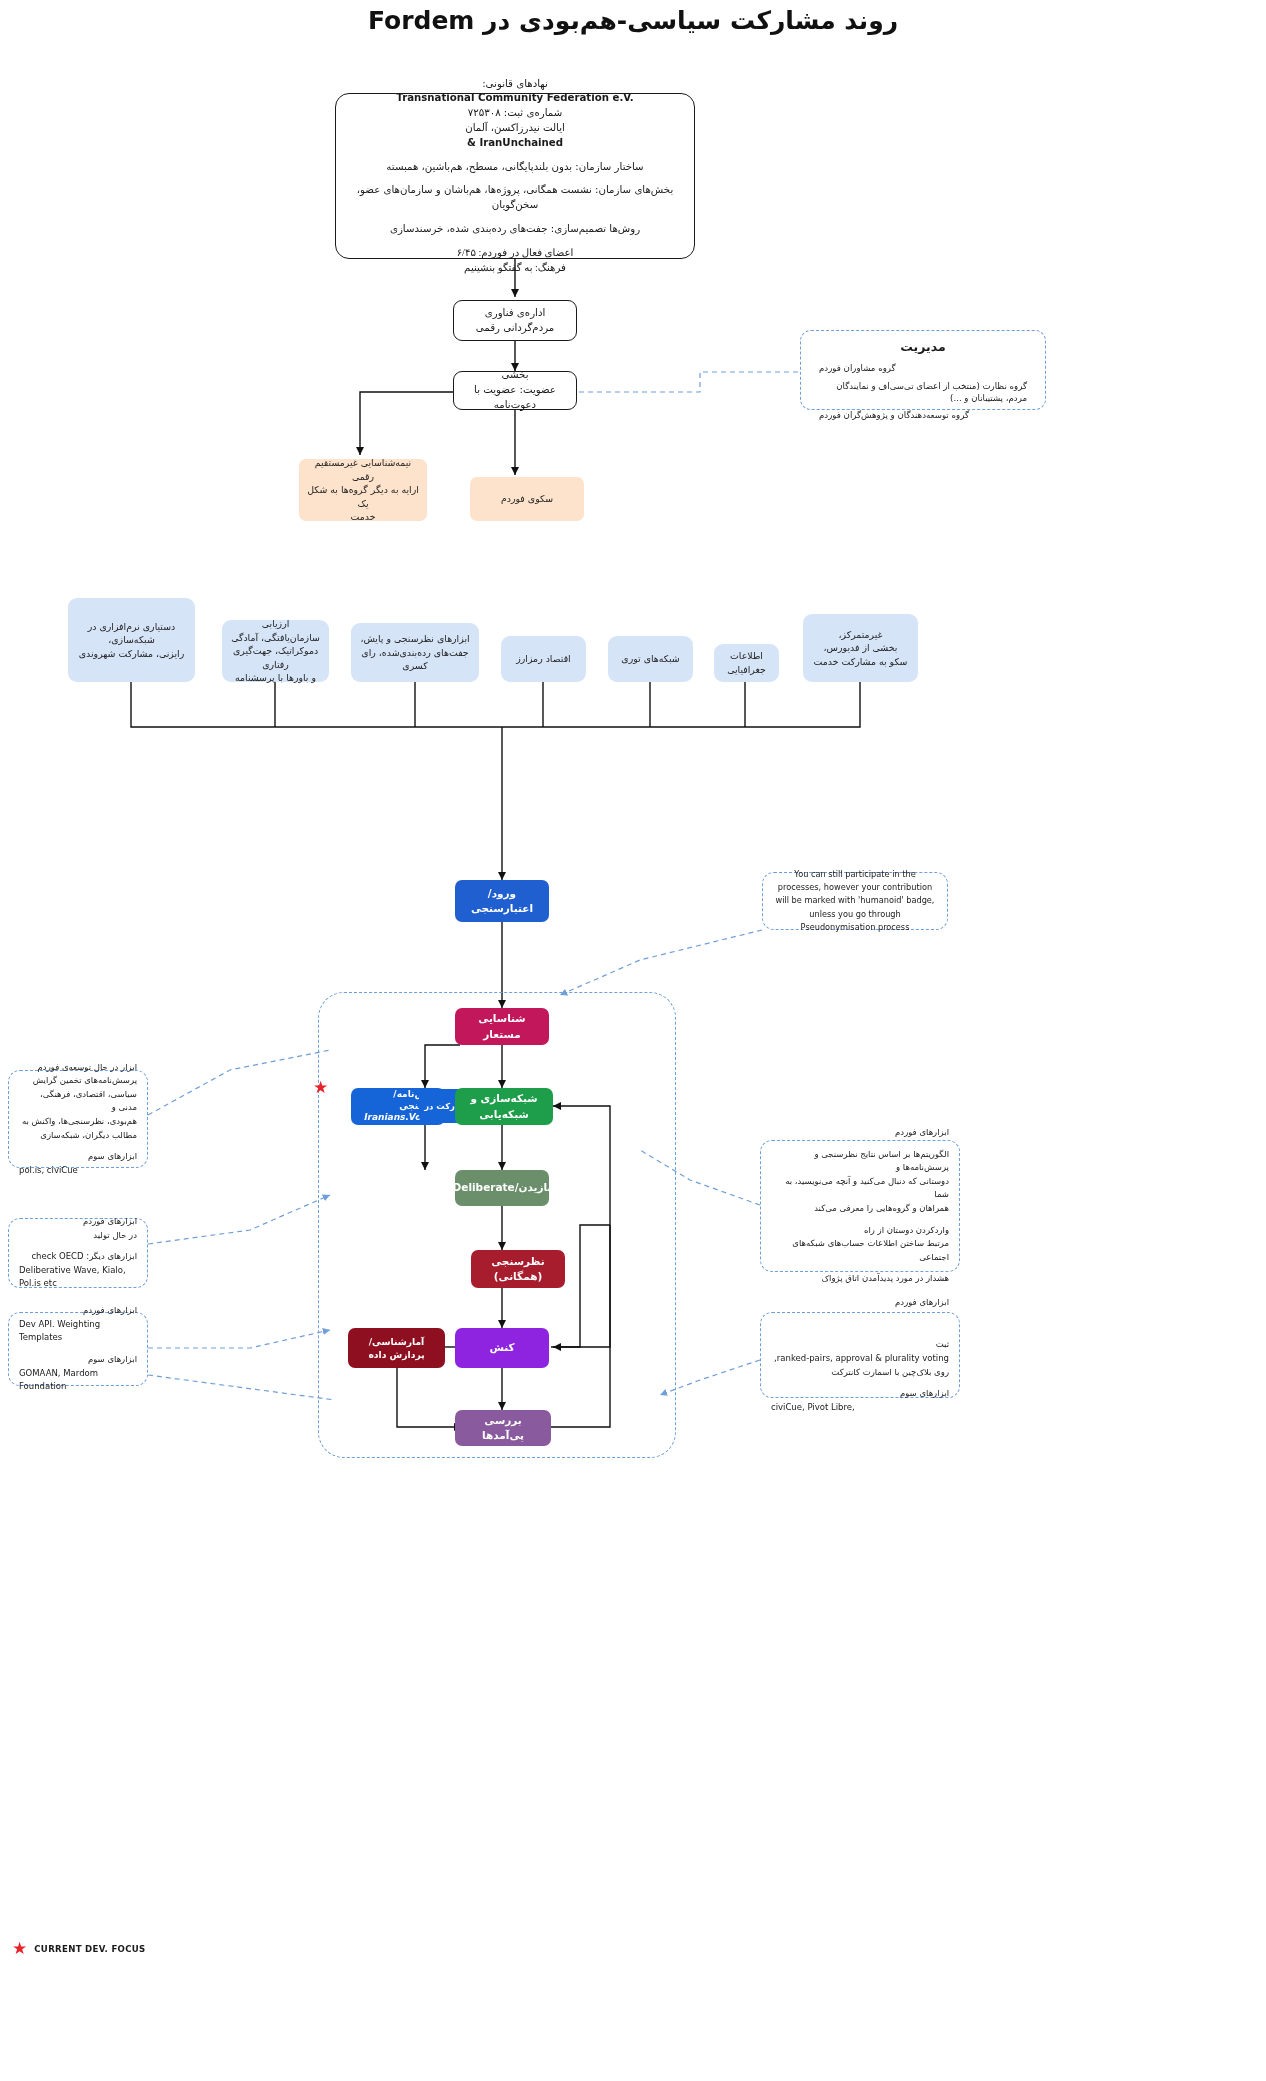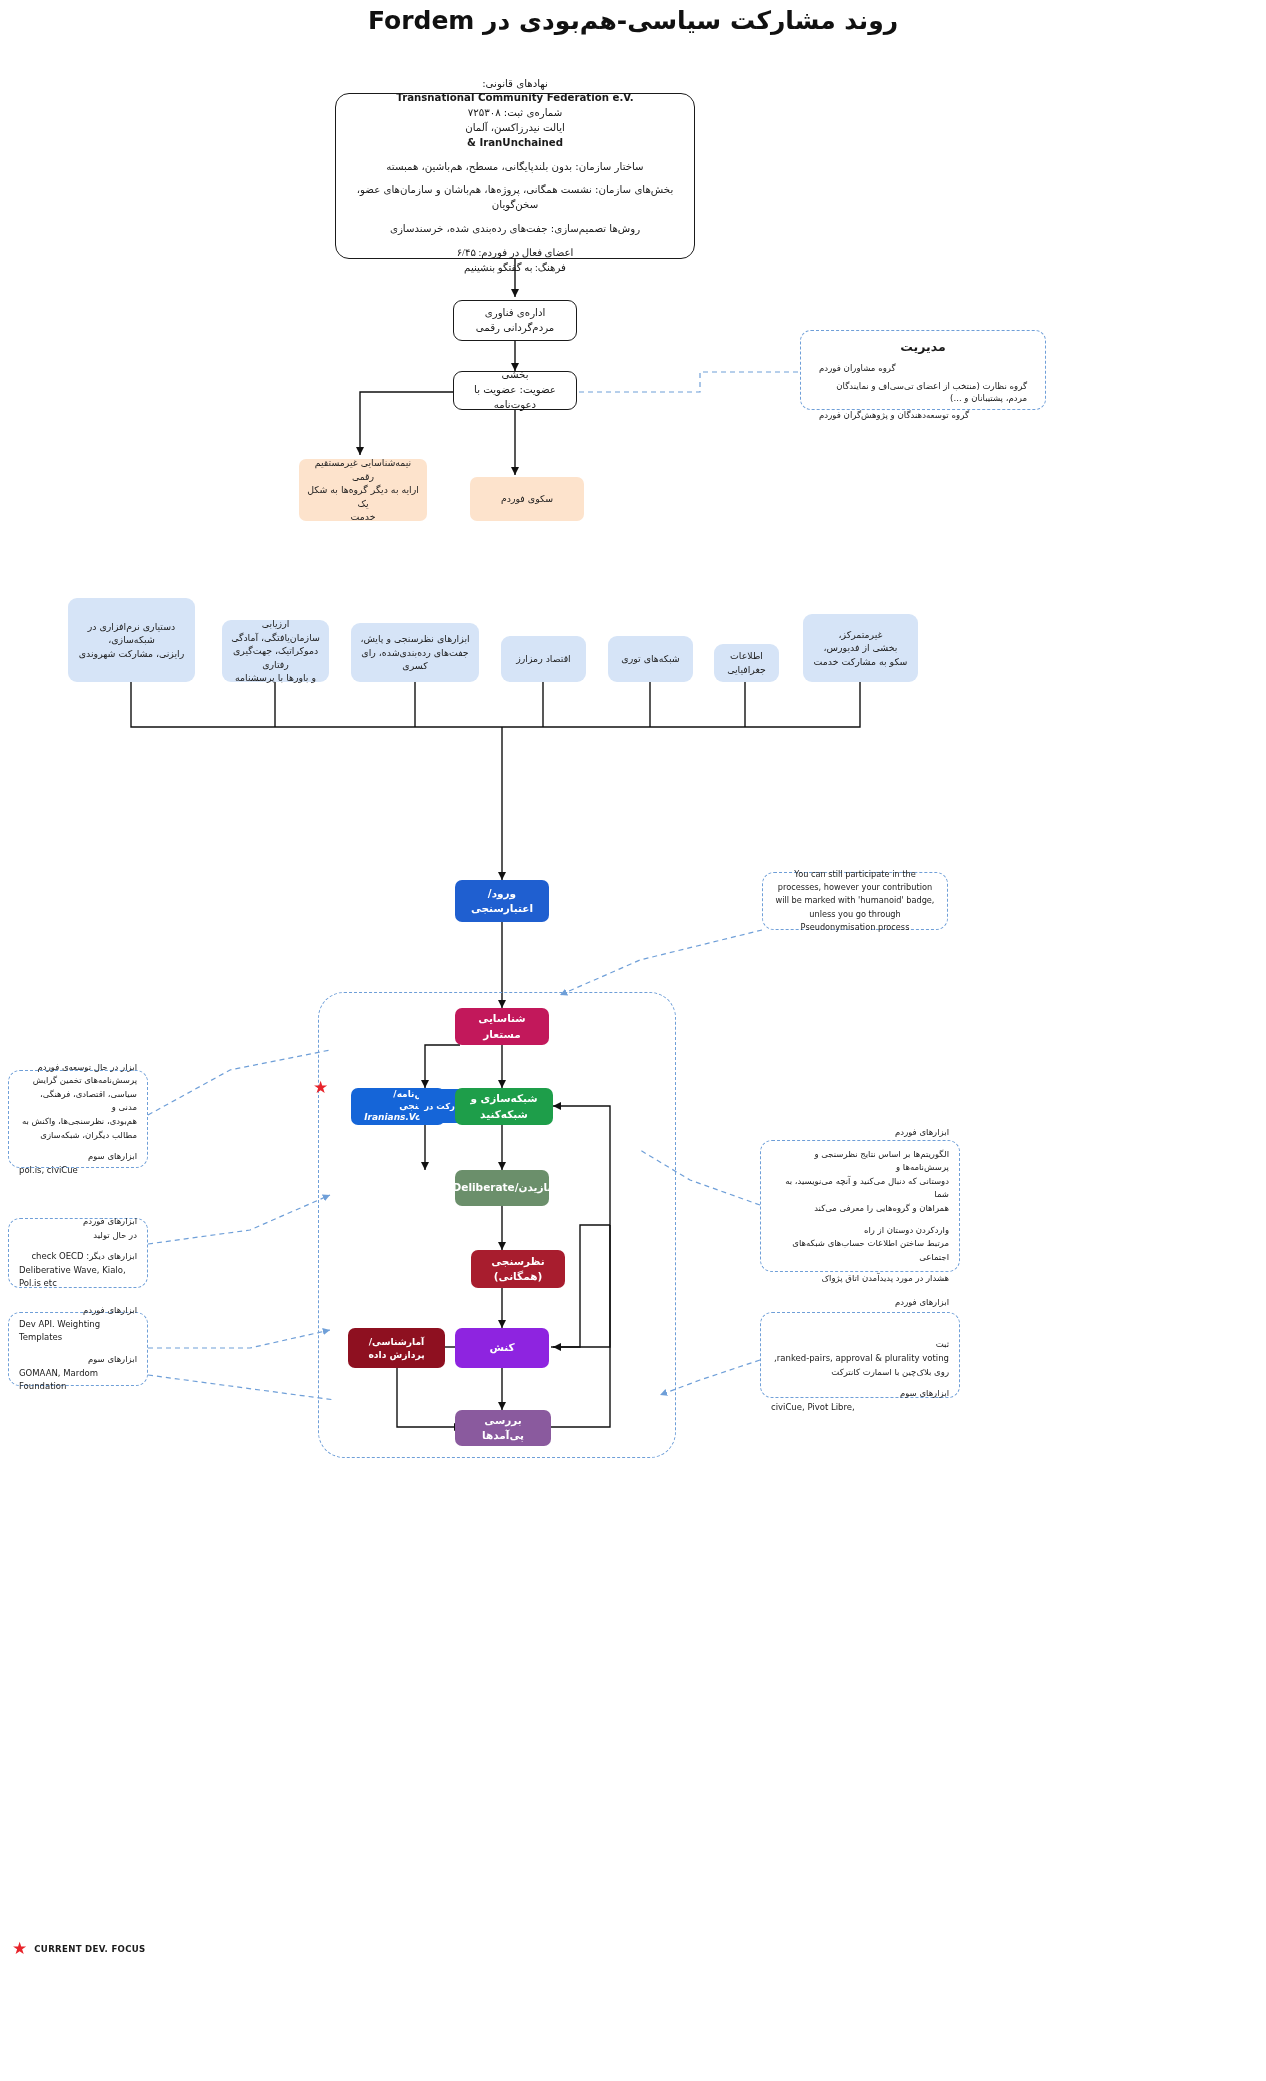--- a/index.html
+++ b/index.html
@@ -227,21 +227,21 @@
               flex-direction:column; align-items:center; justify-content:center;
               font-size:9px; font-weight:bold; line-height:1.3;">
     <div>پرسش‌نامه/نظرسنجی</div>
     <div class="ital eng">Iranians.Vote</div>
   </div>
   <div style="position:absolute; left:419px; top:1089px; width:58px; height:34px; background:#1565d8;
               border-radius:6px; color:#fff; display:flex; align-items:center; justify-content:center;
               font-size:8.4px; font-weight:bold;">مشارکت در</div>
   <div class="star" style="position:absolute; left:313px; top:1079px;">★</div>
 
-  <div class="node chip" style="position:absolute; left:455px; top:1088px; width:98px; height:37px; background:#1e9e4a;">شبکه‌سازی و شبکه‌کنید</div>
+  <div class="node chip" style="position:absolute; left:455px; top:1088px; width:98px; height:37px; background:#1e9e4a;">شبکه‌سازی و شبکه‌یابی</div>
 
   <div class="node chip" style="position:absolute; left:455px; top:1170px; width:94px; height:36px; background:#6b8f6b;">نازیدن/Deliberate</div>
 
   <div class="node chip" style="position:absolute; left:455px; top:1250px; width:94px; height:38px; background:#a81d2e;margin-left:16px;">نظرسنجی (همگانی)</div>
 
   <div class="node chip" style="position:absolute; left:348px; top:1328px; width:97px; height:40px; background:#8e1020;
               font-size:9.2px;">آمارشناسی/پردازش داده</div>
 
   <div class="node chip" style="position:absolute; left:455px; top:1328px; width:94px; height:40px; background:#8e24e0;">کنش</div>
 

